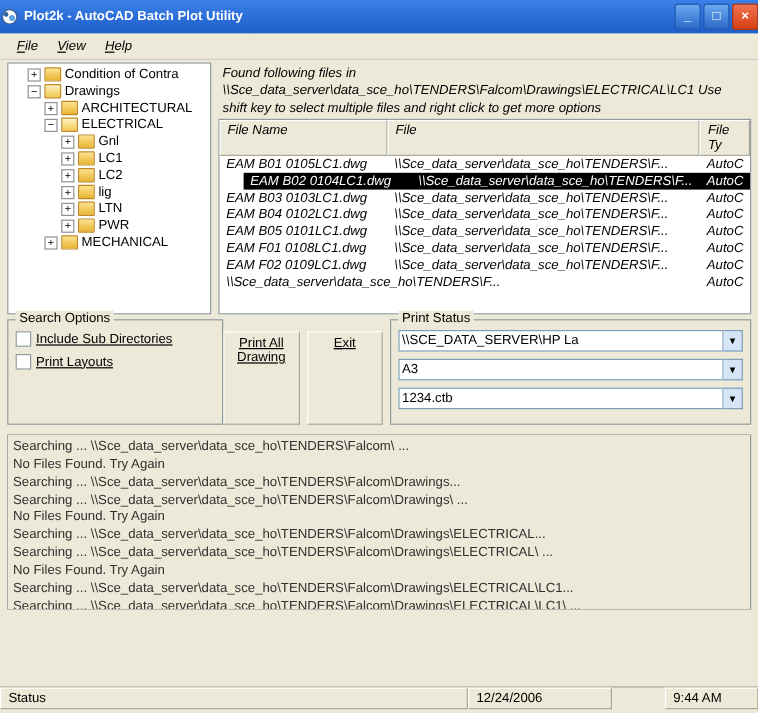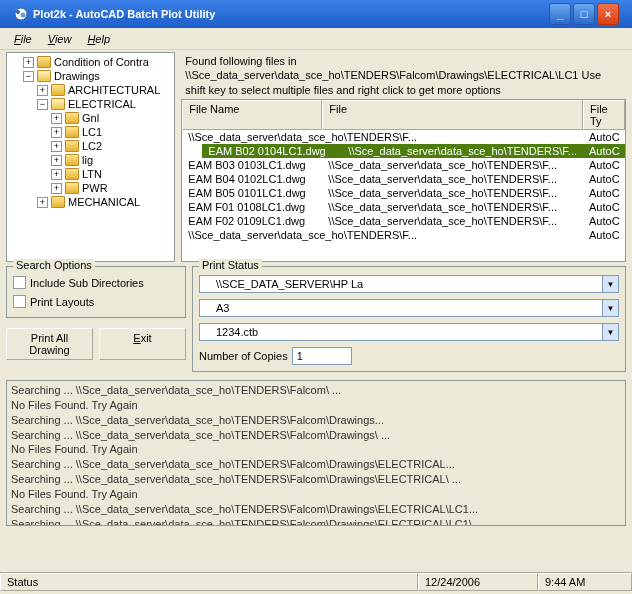--- a/index.html
+++ b/index.html
@@ -1,18 +1,18 @@
 <!DOCTYPE html>
 <html><head>
 <meta charset="utf-8">
 <style>
 * { box-sizing: border-box; margin: 0; padding: 0; font-family: Tahoma, sans-serif; font-size: 11px; }
 body { background: #ece9d8; width: 632px; height: 594px; overflow: hidden; }
 
-.titlebar { height: 28px; background: linear-gradient(#3a80e8, #1e5ec8); display: flex; align-items: center; padding: 0 13px; color: white; font-weight: bold; }
+.titlebar { height: 28px; background: linear-gradient(#3a80e8, #1e5ec8); display: flex; align-items: center; padding: 0 0; color: white; font-weight: bold; }
 .titlebar .icon { width: 16px; height: 16px; margin-right: 4px; display: inline-flex; align-items: center; justify-content: center; }
 .title-text { flex: 1; }
 .win-btns { display: flex; gap: 2px; }
 .win-btn { width: 22px; height: 22px; border-radius: 3px; background: linear-gradient(#6aa9f0, #2c68c8); border: 1px solid #255ab0; color: white; display: flex; align-items: center; justify-content: center; font-weight: bold; cursor: pointer; font-family: Arial; }
 .win-btn.close { background: linear-gradient(#f07350, #d84012); border-color: #b93200; }
 
 .menubar { height: 22px; background: #ece9d8; display: flex; align-items: center; padding: 2px 6px; border-bottom: 1px solid #d4d0c8; }
 .menu-item { padding: 2px 8px; cursor: pointer; font-style: italic; }
 .menu-item u { text-decoration: underline; }
 
@@ -23,32 +23,32 @@
 .tree-panel::-webkit-scrollbar { width: 16px; height: 16px; }
 .tree-panel::-webkit-scrollbar-track { background: #f0ede3; }
 .tree-panel::-webkit-scrollbar-thumb { background: #c6d4ee; border: 1px solid #9cb6e0; }
 
 .tree-item { display: flex; align-items: center; padding: 1px 0; white-space: nowrap; cursor: pointer; }
 .toggle { width: 11px; height: 11px; border: 1px solid #919191; display: inline-flex; align-items: center; justify-content: center; margin-right: 3px; font-size: 9px; line-height: 1; background: white; }
 .folder { width: 14px; height: 12px; background: linear-gradient(#fce390,#e8b430); border: 1px solid #c08820; border-radius: 1px; margin-right: 3px; }
 .folder.open { background: linear-gradient(#fff2c0,#f0c850); }
 .indent { display: inline-block; }
 
-.right-top { flex: 1; display: flex; flex-direction: column; }
+.right-top { flex: 1; display: flex; flex-direction: column; font-style: italic; }
 .found-text { padding: 2px 4px; line-height: 1.3; }
 
 .file-table { flex: 1; border: 1px solid #919b9c; background: white; display: flex; flex-direction: column; overflow: auto; height: 165px; }
 .file-table::-webkit-scrollbar { width: 16px; height: 16px; }
 .file-table::-webkit-scrollbar-track { background: #f0ede3; }
 .file-table::-webkit-scrollbar-thumb { background: #c6d4ee; border: 1px solid #9cb6e0; }
 .ft-head { display: flex; background: #ece9d8; position: sticky; top: 0; }
 .ft-head div { border: 1px solid #fff; border-right-color: #aca899; border-bottom-color: #aca899; padding: 2px 6px; }
 .ft-row { display: flex; border-bottom: 0; cursor: pointer; }
 .ft-row div { padding: 1px 6px; white-space: nowrap; overflow: hidden; }
-.ft-row.selected { background: #4d7c0f; color: white; margin-left: 20px; }
+.ft-row.selected { background: #000000; color: white; margin-left: 20px; }
 .col-name { width: 140px; }
 .col-path { flex: 1; }
 .col-type { width: 42px; }
 
 .mid-row { display: flex; gap: 6px; margin-top: 4px; }
 .preview { border: 1px solid #919b9c; }
 .preview-title { padding: 0 4px 2px; }
 .preview-img { width: 196px; height: 126px; background: white; border: 1px solid #919b9c; margin: 0 4px 4px; display: flex; align-items: center; justify-content: center; position: relative; }
 
 .groupbox { border: 1px solid #919b9c; padding: 6px; position: relative; }
@@ -58,36 +58,36 @@
 .chk-row { display: flex; align-items: center; gap: 4px; padding: 3px 0; }
 .chk { width: 13px; height: 13px; border: 1px solid #919b9c; background: white; }
 
 .btn { background: #ece9d8; border: 1px solid #aca899; border-top-color: #fff; border-left-color: #fff; padding: 3px 6px; cursor: pointer; text-align: center; }
 .btn-row { display: flex; gap: 6px; margin-top: 10px; }
 .btn-row .btn { flex: 1; }
 .btn-wide { margin-top: 6px; width: 100%; }
 
 .print-box { flex: 1; }
 .combo { display: flex; margin: 2px 0 6px; }
-.combo-input { flex: 1; border: 1px solid #7f9db9; background: white; padding: 2px 16px; }
+.combo-input { flex: 1; border: 1px solid #7f9db9; background: white; padding: 2px 2px; }
 .combo-btn { width: 16px; background: #d6e5f5; border: 1px solid #7f9db9; border-left: none; display: flex; align-items: center; justify-content: center; font-size: 8px; cursor: pointer; }
 .copies-row { display: flex; align-items: center; gap: 4px; margin-top: 4px; }
 .copies-input { width: 60px; border: 1px solid #7f9db9; background: white; padding: 2px 4px; }
 
 .log { margin: 6px 6px 0; height: 146px; border: 1px solid #919b9c; background: #ece9d8; overflow: auto; padding: 2px 4px; color: #303030; }
 .log::-webkit-scrollbar { width: 16px; height: 16px; }
 .log::-webkit-scrollbar-track { background: #f0ede3; }
 .log::-webkit-scrollbar-thumb { background: #c6d4ee; border: 1px solid #9cb6e0; }
 .log-line { white-space: nowrap; line-height: 1.35; }
 
 .statusbar { position: absolute; bottom: 0; left: 0; right: 0; height: 22px; border-top: 1px solid #aca899; display: flex; }
 .status-cell { border: 1px solid #aca899; border-top-color: #fff; border-left-color: #fff; padding: 2px 6px; height: 18px; }
 .sc1 { flex: 1; }
 .sc2 { width: 120px; }
-.sc3 { width: 94px; }
+.sc3 { width: 78px; margin-left: 44px; }
 
 
 .pv-grid { position: absolute; inset: 6px 30px 6px 6px; }
 .pv-grid::before, .pv-grid::after { content: ""; position: absolute; inset: 0; }
 .pv-grid::before { background-image: repeating-linear-gradient(0deg, #e060d0 0 1px, transparent 1px 10px), repeating-linear-gradient(90deg, #e060d0 0 1px, transparent 1px 10px); opacity: .6; }
 .pv-line { position: absolute; background: #2050c0; }
 .pv-legend { position: absolute; right: 4px; top: 10px; width: 20px; }
 .pv-legend div { height: 8px; margin-bottom: 2px; }
 </style>
 </head>
@@ -191,20 +191,21 @@
         <span>\\Sce_data_server\data_sce_ho\TENDERS\Falcom\Drawings\ELECTRICAL\LC1 Use shift key to select multiple files and right click to get more options</span>
       </div>
       <div class="file-table">
         <div class="ft-head">
           <div class="col-name">File Name</div>
           <div class="col-path">File</div>
           <div class="col-type">File Ty</div>
         </div>
         <div id="ft-body">
             <div class="ft-row">
+              <div class="col-name">EAM B01 0105LC1.dwg</div>
               <div class="col-path">\\Sce_data_server\data_sce_ho\TENDERS\F...</div>
               <div class="col-type">AutoC</div>
             </div>
             <div class="ft-row selected">
               <div class="col-name">EAM B02 0104LC1.dwg</div>
               <div class="col-path">\\Sce_data_server\data_sce_ho\TENDERS\F...</div>
               <div class="col-type">AutoC</div>
             </div>
             <div class="ft-row">
               <div class="col-name">EAM B03 0103LC1.dwg</div>
@@ -235,21 +236,21 @@
               <div class="col-path">\\Sce_data_server\data_sce_ho\TENDERS\F...</div>
               <div class="col-type">AutoC</div>
             </div>
           </div>
       </div>
     </div>
   </div>
 
   <div class="mid-row">
 
-    <div style="display:flex;flex-direction:column;">
+    <div style="display:flex;text-decoration:underline;">
       <div class="groupbox search-box">
         <span class="groupbox-title">Search Options</span>
         <div class="chk-row">
             <span class="chk"></span>
             <span>Include Sub Directories</span>
           </div>
         <div class="chk-row">
             <span class="chk"></span>
             <span>Print Layouts</span>
           </div>
@@ -266,24 +267,20 @@
         <div class="combo-input">\\SCE_DATA_SERVER\HP La</div>
         <div class="combo-btn">▼</div>
       </div>
       <div class="combo">
         <div class="combo-input">A3</div>
         <div class="combo-btn">▼</div>
       </div>
       <div class="combo">
         <div class="combo-input">1234.ctb</div>
         <div class="combo-btn">▼</div>
-      </div>
-      <div class="copies-row">
-        <span>Number of Copies</span>
-        <input class="copies-input" value="1" style="">
       </div>
     </div>
   </div>
 </div>
 
 <div class="log" id="log">
     <div class="log-line">Searching ... \\Sce_data_server\data_sce_ho\TENDERS\Falcom\ ...</div>
     <div class="log-line">No Files Found. Try Again</div>
     <div class="log-line">Searching ... \\Sce_data_server\data_sce_ho\TENDERS\Falcom\Drawings...</div>
     <div class="log-line">Searching ... \\Sce_data_server\data_sce_ho\TENDERS\Falcom\Drawings\ ...</div>

